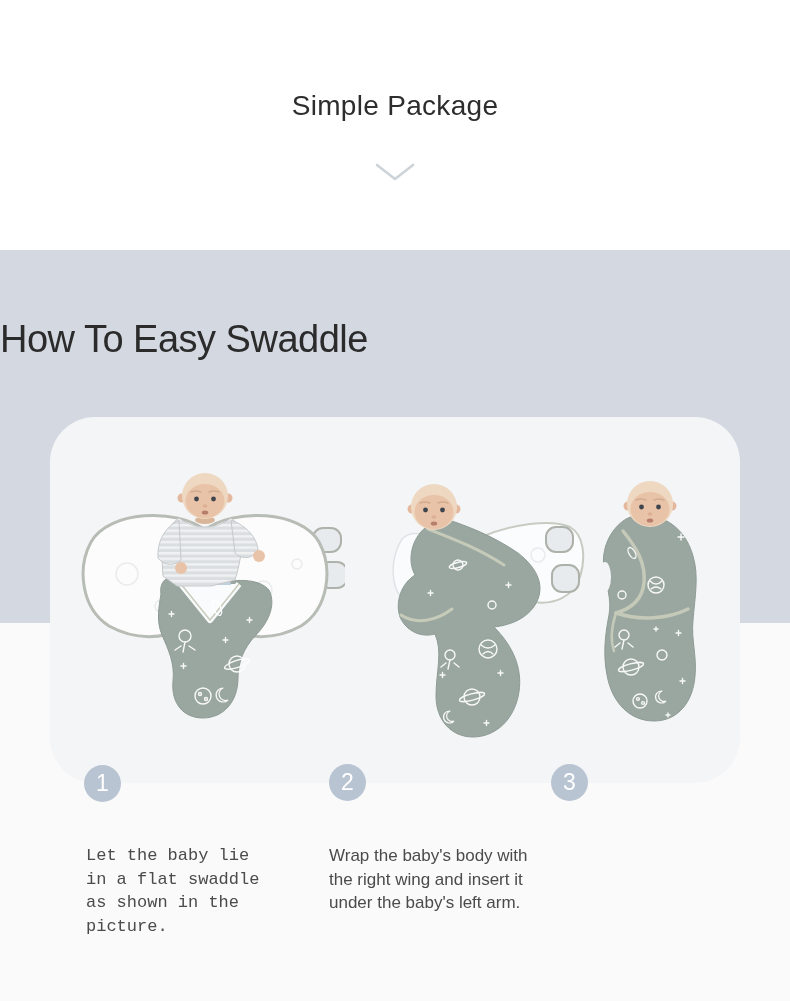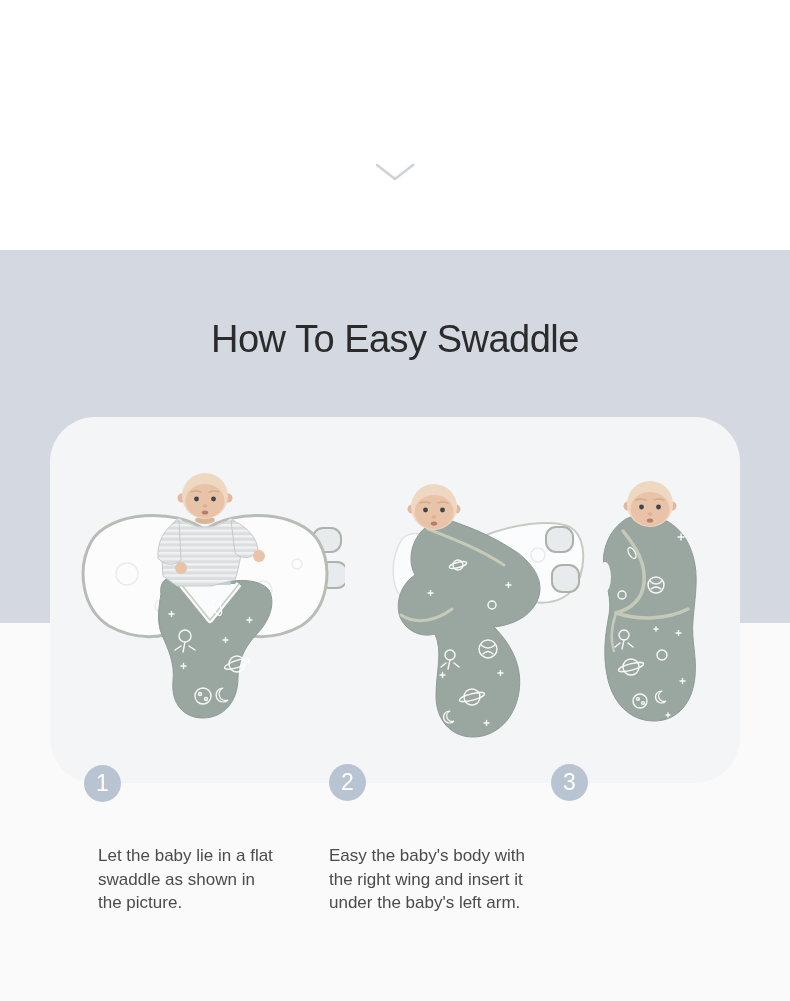--- a/index.html
+++ b/index.html
@@ -9,21 +9,21 @@
   }
   .sec-top{position:absolute;left:0;top:0;width:790px;height:250px;background:#ffffff;}
   .sec-band{position:absolute;left:0;top:250px;width:790px;height:373px;background:#d3d8e1;}
   .sec-bottom{position:absolute;left:0;top:623px;width:790px;height:378px;background:#fafafa;}
   .hero-title{
     position:absolute;left:0;top:90px;width:790px;text-align:center;
     font-size:28px;font-weight:400;color:#2d2d2d;letter-spacing:.3px;margin:0;
   }
   .chevron-wrap{position:absolute;left:0;top:162px;width:790px;display:flex;justify-content:center;}
   .band-title{
-    position:absolute;left:0;top:318px;width:790px;text-align:center;
+    position:absolute;left:0;top:318px;width:790px;
     font-size:38px;font-weight:400;color:#2b2b2b;letter-spacing:-.5px;margin:0;
   }
   .card{
     position:absolute;left:50px;top:417px;width:690px;height:366px;
     background:#f4f5f7;border-radius:45px;
   }
   .fig{position:absolute;}
   .fig svg{display:block;}
   .fig1{left:15px;top:51px;width:280px;height:258px;}
   .fig2{left:338px;top:56px;width:212px;height:272px;}
@@ -32,35 +32,36 @@
     position:absolute;width:37px;height:37px;border-radius:50%;
     background:#b9c4d3;color:#ffffff;font-size:23px;line-height:37px;
     text-align:center;z-index:5;
   }
   .badge-1{left:84px;top:765px;}
   .badge-2{left:329px;top:764px;}
   .badge-3{left:551px;top:764px;}
   .step-text{
     position:absolute;font-size:17px;line-height:23.5px;color:#4b4b4b;z-index:5;
   }
-  .text-1{left:98px;top:827px;width:182px;}
+  .text-1{left:86px;top:827px;width:182px;font-family:Liberation Mono, monospace;}
   .text-2{left:329px;top:827px;width:206px;}
   .text-3{left:551px;top:827px;width:200px;}
   .doodle{stroke:#ffffff;fill:none;stroke-width:1.4;opacity:.92;stroke-linecap:round;}
   .faint{stroke:#8a949c;fill:none;stroke-width:1.5;opacity:.16;}
 </style>
 </head>
 <body>
 
 <div class="page">
 
   <section class="sec-top"></section>
   <section class="sec-band"></section>
   <section class="sec-bottom"></section>
 
+  <h2 class="hero-title">Simple Package</h2>
 
   <div class="chevron-wrap">
     <svg width="42" height="22" viewBox="0 0 42 22">
       <polyline points="3,3 21,17 39,3" stroke="#ccd3d9" stroke-width="2.6" fill="none" stroke-linecap="round" stroke-linejoin="round"></polyline>
     </svg>
   </div>
 
   <h2 class="band-title">How To Easy Swaddle</h2>
 
   <div class="card">
@@ -219,15 +220,15 @@
         <ellipse cx="54" cy="47.5" rx="3.2" ry="2" fill="#b67d6b"></ellipse>
       </svg>
     </div>
   </div>
 
   <div class="step-badge badge-1">1</div>
   <div class="step-badge badge-2">2</div>
   <div class="step-badge badge-3">3</div>
 
   <p class="step-text text-1">Let the baby lie in a flat swaddle as shown in the picture.</p>
-  <p class="step-text text-2">Easy the baby's body with the right wing and insert it under the baby's left arm.</p>
+  <p class="step-text text-2">Wrap the baby's body with the right wing and insert it under the baby's left arm.</p>
 
 </div>
 
 </body></html>

